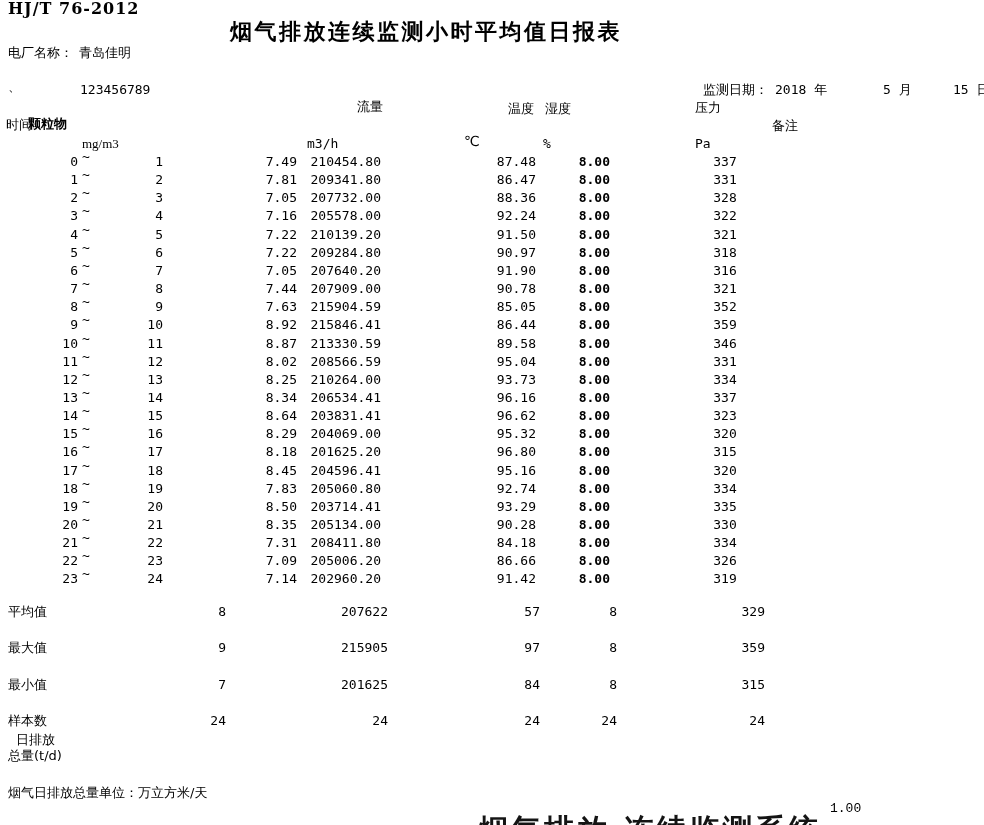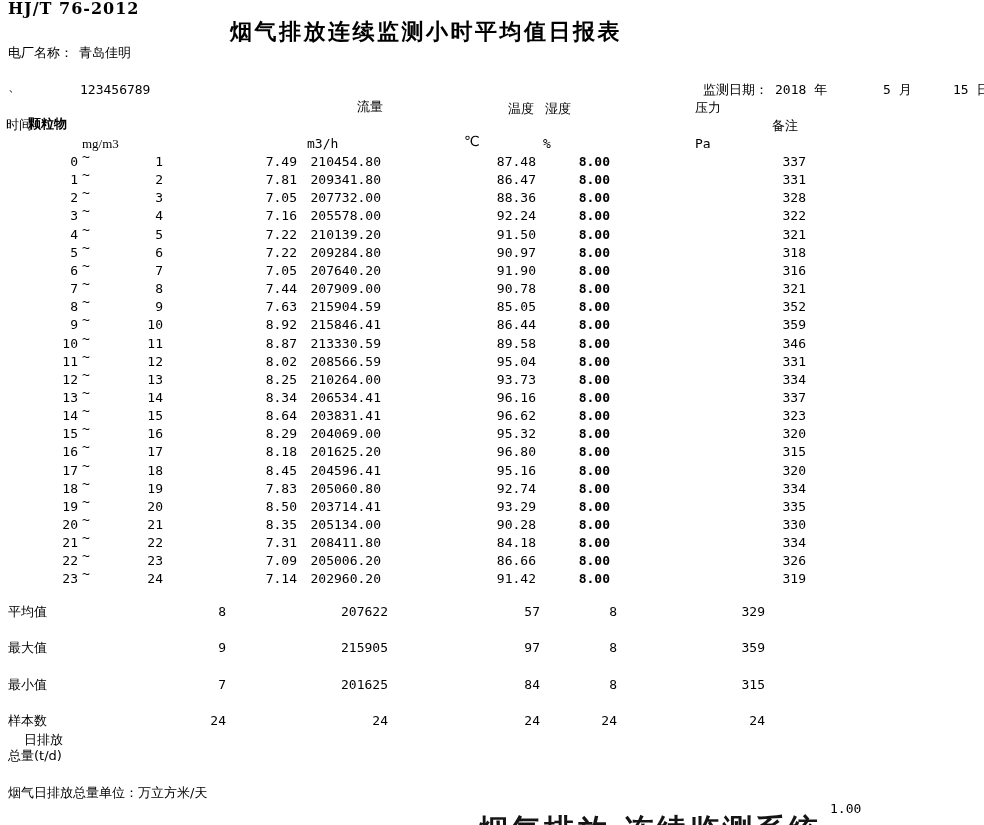--- a/index.html
+++ b/index.html
@@ -46,33 +46,33 @@
   .row{position:absolute;left:0;width:984px;height:19px;}
   .cell{position:absolute;display:inline-block;white-space:nowrap;}
 
   .c-from{left:0;width:78px;text-align:right;}
   .c-tilde{left:82px;top:-5px;}
   .c-to{left:85px;width:78px;text-align:right;}
   .c-pm{left:207px;width:90px;text-align:right;}
   .c-flow{left:281px;width:100px;text-align:right;}
   .c-temp{left:456px;width:80px;text-align:right;}
   .c-hum{left:530px;width:80px;text-align:right;font-weight:bold;}
-  .c-press{left:726px;width:80px;text-align:right;}
+  .c-press{left:685px;width:80px;text-align:center;}
 
   .s-label{left:8px;}
   .s-pm{left:146px;width:80px;text-align:right;}
   .s-flow{left:288px;width:100px;text-align:right;}
   .s-temp{left:460px;width:80px;text-align:right;}
   .s-hum{left:537px;width:80px;text-align:right;}
   .s-press{left:685px;width:80px;text-align:right;}
 
-  .daily1{left:24px;top:733px;}
+  .daily1{left:16px;top:733px;}
   .daily2{left:8px;top:749px;}
   .unit-note{left:8px;top:786px;}
-  .scale{left:830px;top:802px;}
+  .scale{left:830px;top:802px;font-family:Liberation Mono, monospace;}
   .watermark{left:478px;top:813px;font-weight:bold;font-size:30px;letter-spacing:3px;color:#141414;line-height:34px;}
 </style>
 </head>
 <body>
 
 <div class="abs std">HJ/T 76-2012</div>
 <div class="abs title cjk">烟气排放连续监测小时平均值日报表</div>
 
 <div class="abs plant cjk">
   <span>电厂名称：</span><span class="val">青岛佳明</span>

